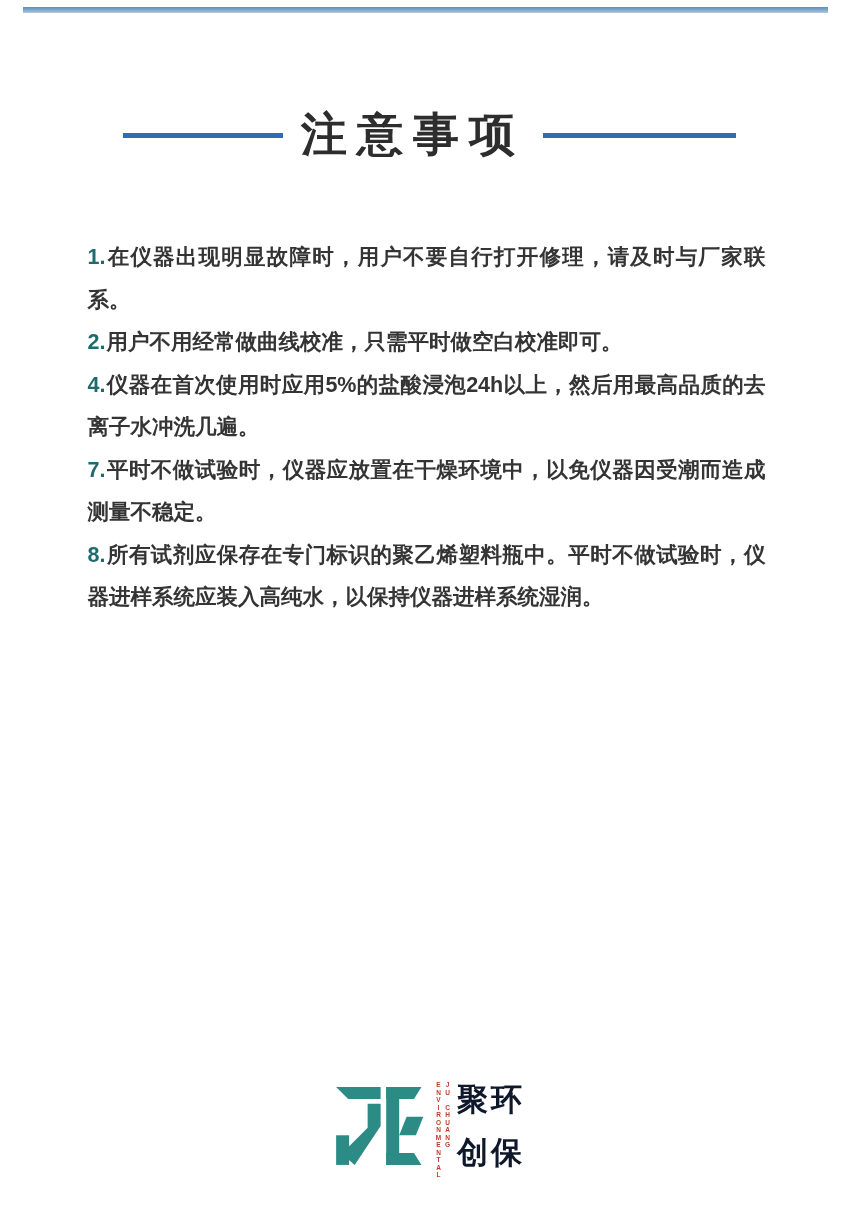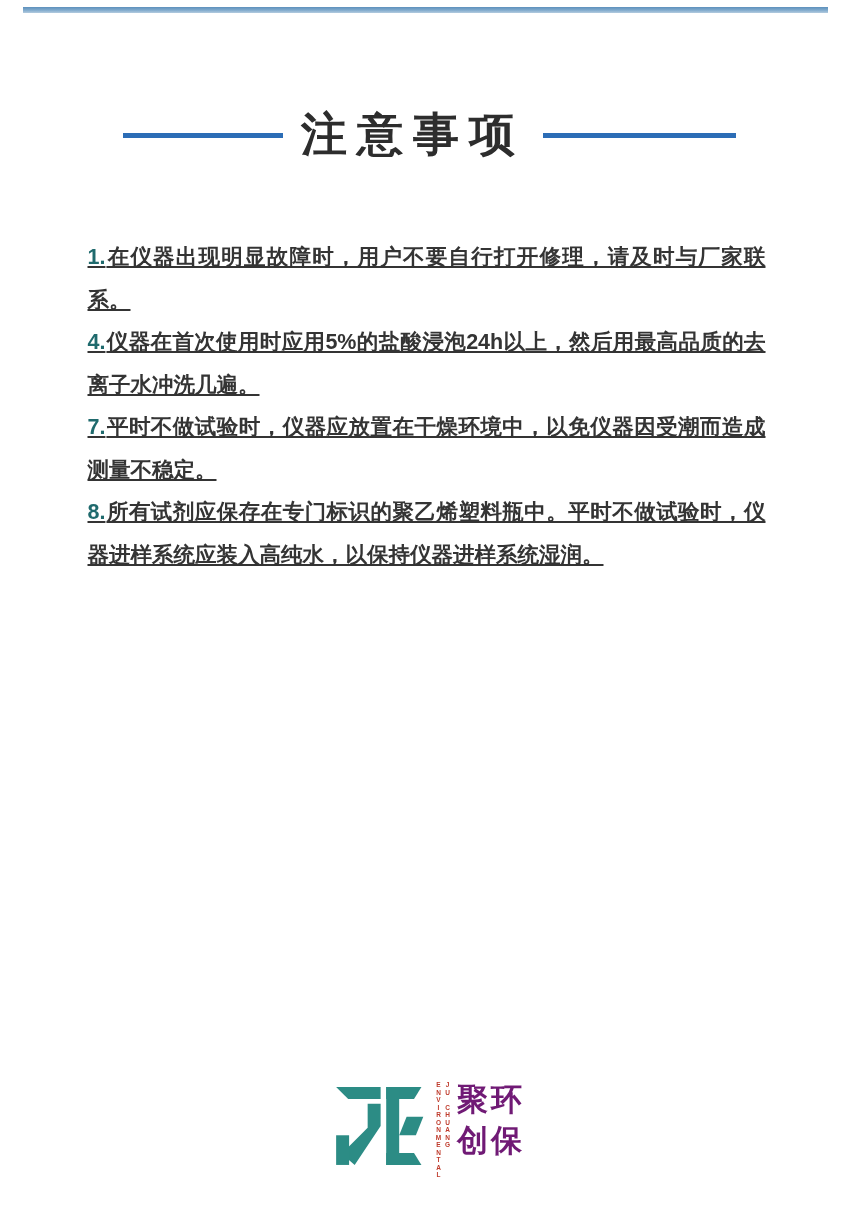--- a/index.html
+++ b/index.html
@@ -28,58 +28,58 @@
     margin:0;white-space:nowrap;
     font-size:46px;font-weight:900;color:#2d2d2d;
     letter-spacing:10px;
   }
 
   ol.notes{
     list-style:none;margin:70px 62px 0 65px;padding:0;
     font-size:21.5px;line-height:42.5px;
     color:#343434;font-weight:600;
     text-align:justify;
-    text-decoration:underline;
   }
   ol.notes li{margin:0;padding:0;}
   ol.notes .num{color:#1f6a6d;font-weight:700;margin-right:1px;}
 
   .logo-row{
     position:absolute;left:0;right:0;top:1072px;
     display:flex;justify-content:center;align-items:stretch;
   }
   .logo-mark{width:102px;height:94px;flex:0 0 auto;}
   .logo-en{
     writing-mode:vertical-rl;text-orientation:upright;
     height:92px;margin:2px 5px 0 7px;
     font-size:6.5px;line-height:9px;letter-spacing:.5px;
     font-weight:700;color:#bf3b2c;
   }
   .logo-en div{margin:0;}
   .logo-cn{
-    display:flex;flex-direction:column;justify-content:flex-start;
+    display:flex;flex-direction:column;justify-content:space-between;
     font-size:31px;line-height:41px;letter-spacing:3px;
-    font-weight:800;color:#701a75;
+    font-weight:800;color:#0f172a;
   }
 </style>
 </head>
 <body>
 
 <div class="page">
 
   <div class="edge-bar top"></div>
 
   <div class="title-row">
     <span class="title-line left"></span>
     <h1 class="page-title">注意事项</h1>
     <span class="title-line right"></span>
   </div>
 
   <ol class="notes">
       <li><span class="num">1.</span><span class="txt">在仪器出现明显故障时，用户不要自行打开修理，请及时与厂家联系。</span></li>
+      <li><span class="num">2.</span><span class="txt">用户不用经常做曲线校准，只需平时做空白校准即可。</span></li>
       <li><span class="num">4.</span><span class="txt">仪器在首次使用时应用5%的盐酸浸泡24h以上，然后用最高品质的去离子水冲洗几遍。</span></li>
       <li><span class="num">7.</span><span class="txt">平时不做试验时，仪器应放置在干燥环境中，以免仪器因受潮而造成测量不稳定。</span></li>
       <li><span class="num">8.</span><span class="txt">所有试剂应保存在专门标识的聚乙烯塑料瓶中。平时不做试验时，仪器进样系统应装入高纯水，以保持仪器进样系统湿润。</span></li>
     </ol>
 
   <div class="logo-row">
     <svg class="logo-mark" viewBox="0 0 110 100" xmlns="http://www.w3.org/2000/svg" aria-hidden="true">
       <g fill="#2c8c85">
 
         <polygon points="12,8 60,8 60,21 25,21"></polygon>

